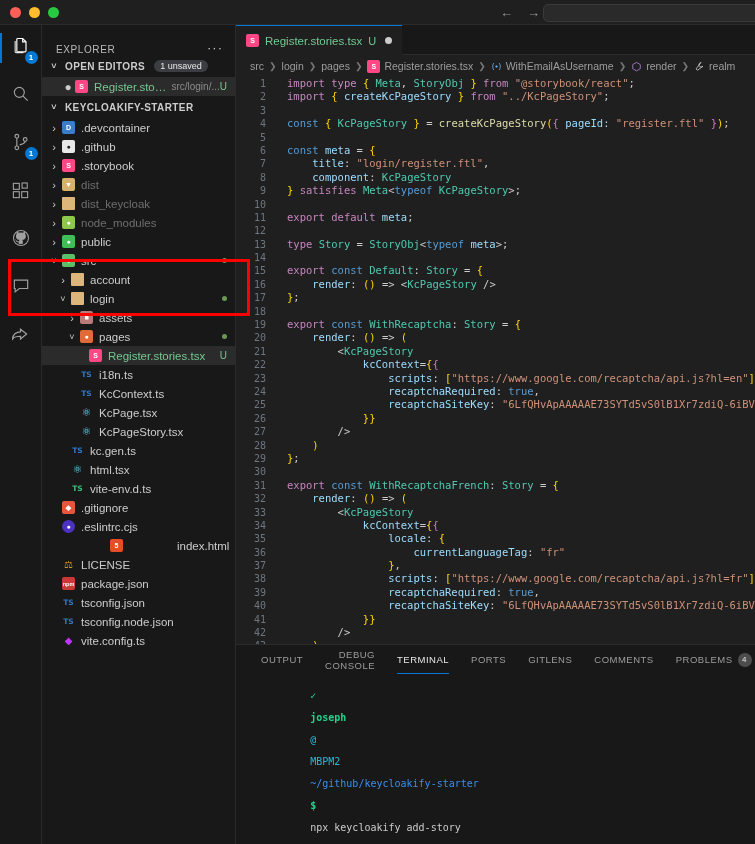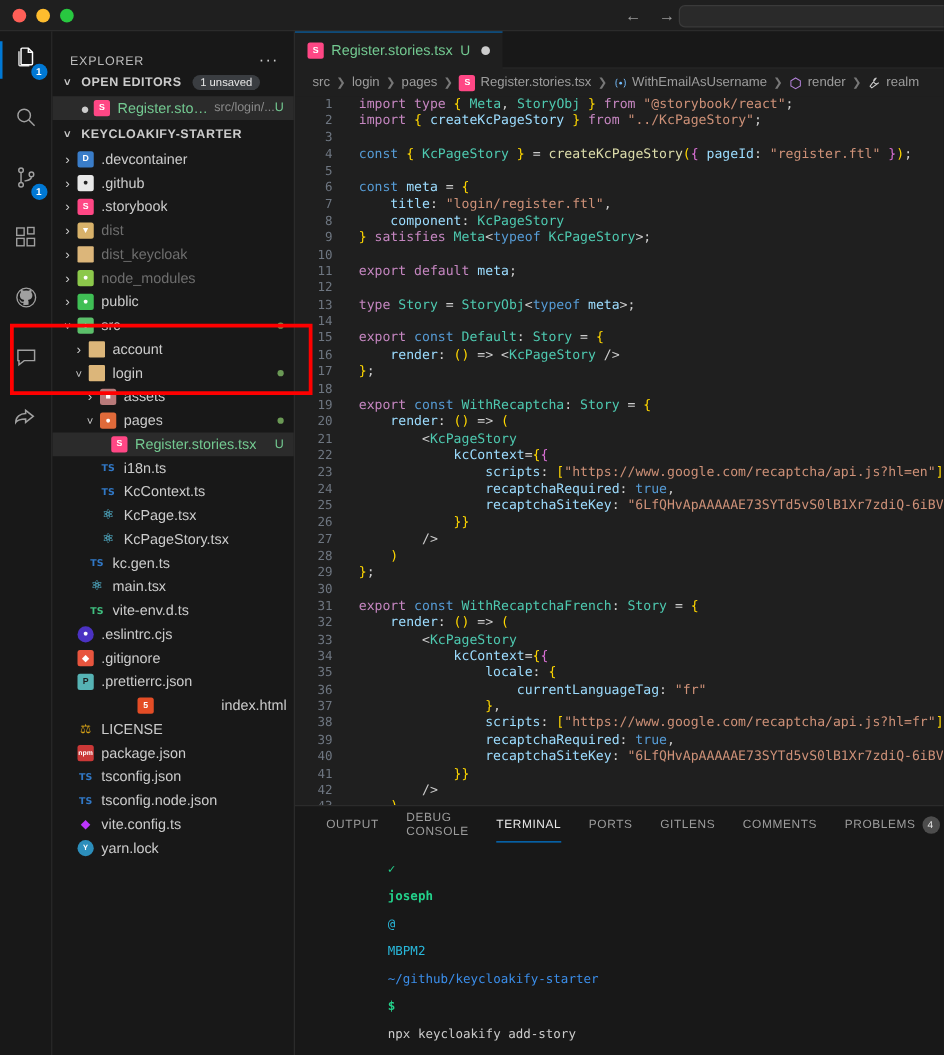--- a/index.html
+++ b/index.html
@@ -134,21 +134,21 @@
   .t-br2 { color: #DA70D6; }
   .t-tag { color: #4EC9B0; }
   .t-bool{ color: #569CD6; }
   .t-link{ color: #CE9178; }
 
   
   .panel { flex: 0 0 59px; background: #181818; border-top: 1px solid #2b2b2b; display:flex; flex-direction:column;}
   .paneltabs { height: 29px; display: flex; align-items: center; gap: 0px; padding-left: 14px; }
   .ptab {
     font-size: 9.5px; letter-spacing: .5px; color: #9d9d9d; text-transform: uppercase;
-    padding: 0 11px; height: 29px; display: flex; align-items: center; position: relative;
+    padding: 0 11px; height: 29px; display: flex; align-items: center; position: relative; text-align: right;
   }
   .ptab.active { color: #e7e7e7; }
   .ptab.active::after {
     content: ""; position: absolute; left: 11px; right: 11px; bottom: 0; height: 1px; background: #0078d4;
   }
   .ptab .cnt {
     background: #4d4d4d; color: #e7e7e7; border-radius: 9px; font-size: 8px;
     min-width: 14px; height: 14px; display:inline-flex; align-items:center; justify-content:center;
     margin-left: 5px; padding: 0 4px;
   }
@@ -408,50 +408,43 @@
             <span class="ic">
               <span style="color:#3178c6;font-weight:bold;font-size:7.5px;font-family:'DejaVu Sans',sans-serif;">TS</span>
             </span>
             <span class="label">kc.gen.ts</span>
           </div>
           <div class="row" style="padding-left: 14px;">
             <span class="chev"></span>
             <span class="ic">
               <span style="color:#61dafb;font-size:11px;line-height:1;">⚛</span>
             </span>
-            <span class="label">main.tsx</span>
+            <span class="label">html.tsx</span>
           </div>
           <div class="row" style="padding-left: 14px;">
             <span class="chev"></span>
             <span class="ic">
               <span style="color:#3fbf7f;font-weight:bold;font-size:7.5px;font-family:'DejaVu Sans',sans-serif;">TS</span>
             </span>
             <span class="label">vite-env.d.ts</span>
           </div>
           <div class="row" style="padding-left: 5px;">
             <span class="chev"></span>
             <span class="ic">
+              <span class="fi" style="background:#e8553e;">◆</span>
+            </span>
+            <span class="label">.gitignore</span>
+          </div>
+          <div class="row" style="padding-left: 5px;">
+            <span class="chev"></span>
+            <span class="ic">
               <span class="fi" style="background:#4b32c3;border-radius:50%;">●</span>
             </span>
             <span class="label">.eslintrc.cjs</span>
           </div>
-          <div class="row" style="padding-left: 5px;">
-            <span class="chev"></span>
-            <span class="ic">
-              <span class="fi" style="background:#e8553e;">◆</span>
-            </span>
-            <span class="label">.gitignore</span>
-          </div>
-          <div class="row" style="padding-left: 5px;">
-            <span class="chev"></span>
-            <span class="ic">
-              <span class="fi" style="background:#56b3b4;color:#1e1e1e;">P</span>
-            </span>
-            <span class="label">.prettierrc.json</span>
-          </div>
           <div class="row" style="padding-left: 5px; gap: 48px;">
             <span class="chev"></span>
             <span class="ic">
               <span class="fi" style="background:#e44d26;">5</span>
             </span>
             <span class="label">index.html</span>
           </div>
           <div class="row" style="padding-left: 5px;">
             <span class="chev"></span>
             <span class="ic">
@@ -479,27 +472,20 @@
               <span style="color:#3178c6;font-weight:bold;font-size:7.5px;font-family:'DejaVu Sans',sans-serif;">TS</span>
             </span>
             <span class="label">tsconfig.node.json</span>
           </div>
           <div class="row" style="padding-left: 5px;">
             <span class="chev"></span>
             <span class="ic">
               <span style="color:#bd34fe;font-size:10px;line-height:1;">◆</span>
             </span>
             <span class="label">vite.config.ts</span>
-          </div>
-          <div class="row" style="padding-left: 5px;">
-            <span class="chev"></span>
-            <span class="ic">
-              <span class="fi" style="background:#2c8ebb;border-radius:50%;font-size:6px;">Y</span>
-            </span>
-            <span class="label">yarn.lock</span>
           </div>
         </div>
 
       <div class="annot" style="left:8px; top:259px; width:242px; height:57px;"></div>
     </div>
 
     <div class="editorarea">
 
       <div class="tabsbar">
         <div class="tab">

